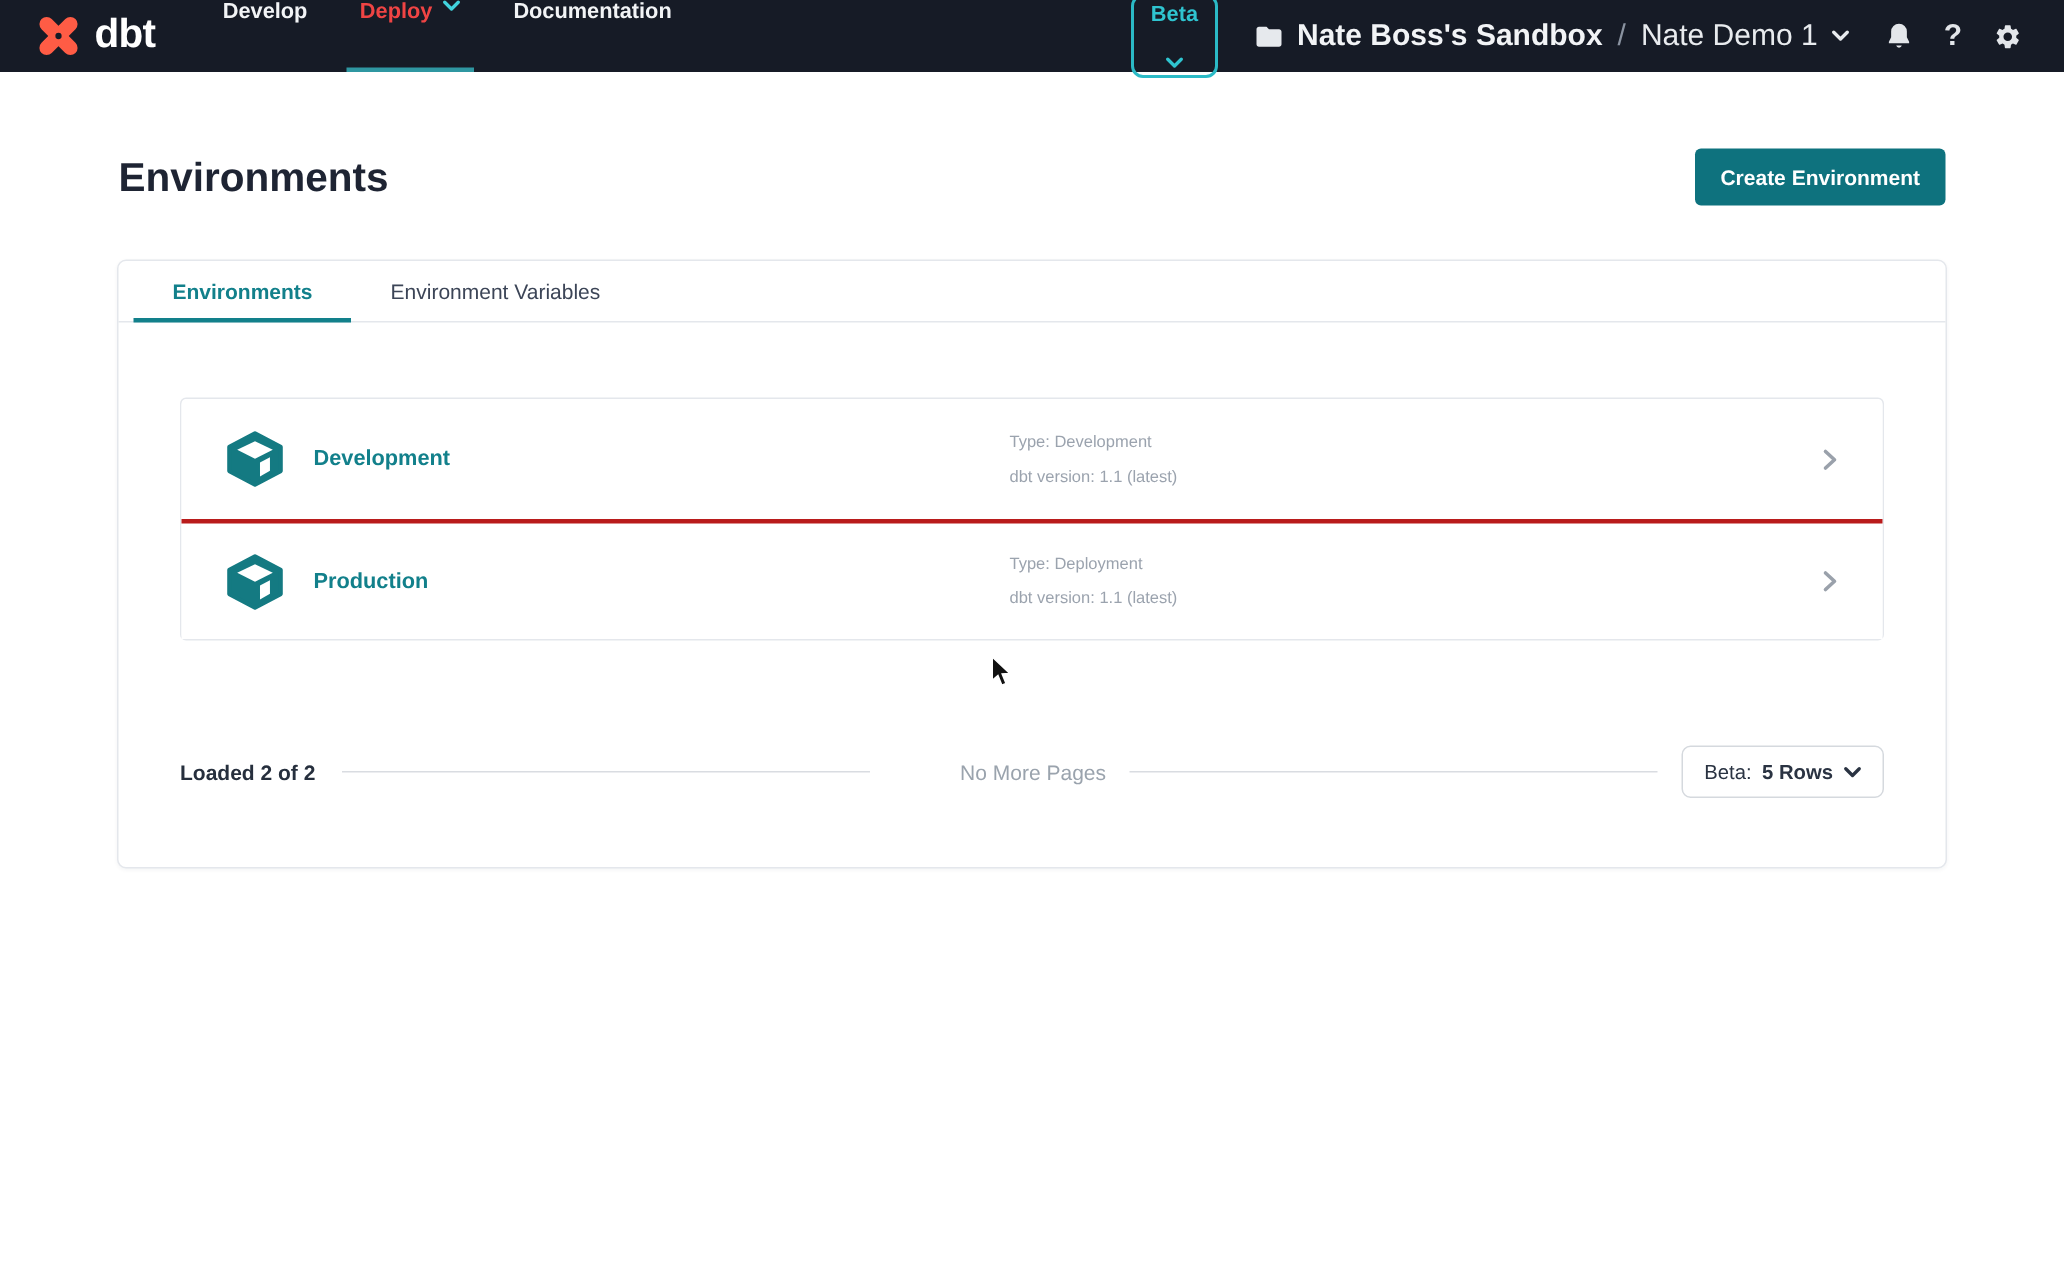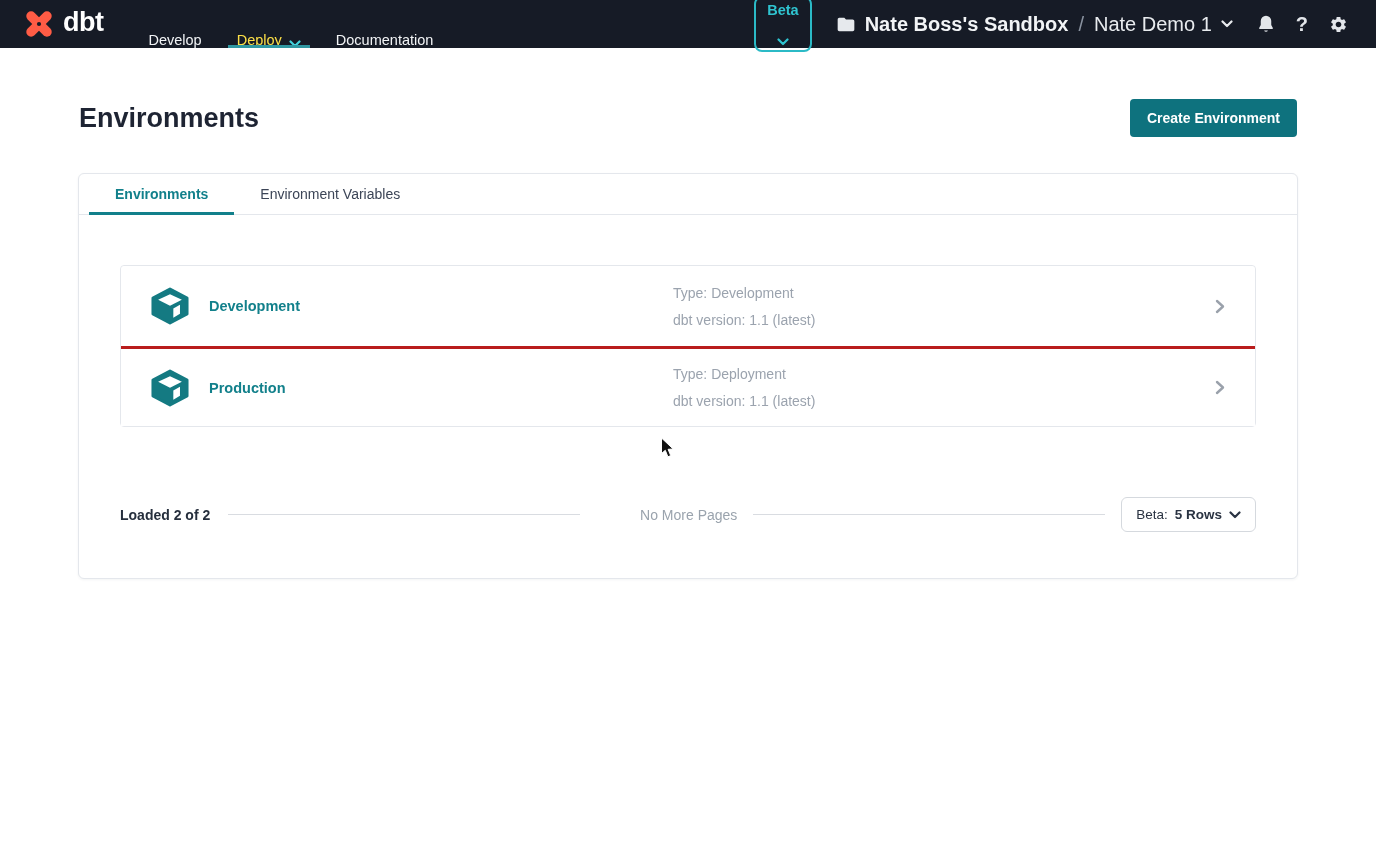--- a/index.html
+++ b/index.html
@@ -8,24 +8,24 @@
 
   
   .navbar {
     height: 48px; background: #161b26; display: flex; align-items: stretch;
     padding: 0 28px 0 22px; color: #fff;
   }
   .brand { display: flex; align-items: center; gap: 7px; margin-right: 36px; cursor: pointer; }
   .brand-text { font-size: 27px; font-weight: 700; color: #fff; letter-spacing: -0.5px; padding-bottom: 4px; }
   .nav-items { display: flex; align-items: stretch; }
   .nav-item {
-    display: flex; align-items: flex-end; gap: 7px; padding: 0 9px; margin-right: 17px;
-    font-size: 14.5px; font-weight: 400; color: #f2f4f6; position: relative; cursor: pointer;
-  }
-  .nav-item.active { color: #fde047; }
+    display: flex; align-items: flex-start; gap: 7px; padding: 0 9px; margin-right: 17px;
+    font-size: 14.5px; font-weight: 700; color: #f2f4f6; position: relative; cursor: pointer;
+  }
+  .nav-item.active { color: #ef4444; }
   .nav-item.active .underline {
     position: absolute; left: 0; right: 0; bottom: 0; height: 3px; background: #2f97a1;
   }
   .nav-spacer { flex: 1; }
   .beta-btn {
     align-self: center; display: flex; align-items: center; gap: 20px;
     border: 2px solid #2bbac6; color: #2fc4d0; background: transparent;
     border-radius: 8px; padding: 4px 11px; font-size: 14.5px; font-weight: 700;
     font-family: inherit; cursor: pointer; flex-direction: column;
   }
@@ -67,21 +67,21 @@
     display: flex; align-items: center; height: 80px; padding: 0 30px;
     position: relative; cursor: pointer; background: #fff;
   }
   .env-row:first-child { border-radius: 4px 4px 0 0; }
   .env-row + .env-row { border-top: 3px solid #b91c1c; }
   .env-name { margin-left: 20px; color: #12808b; font-weight: 700; font-size: 14.5px; }
   .env-meta {
     position: absolute; left: 552px; top: 0; bottom: 0;
     display: flex; flex-direction: column; justify-content: center; gap: 11px;
   }
-  .env-meta-line { font-size: 14px; color: #9ba3ae; }
+  .env-meta-line { font-size: 11px; color: #9ba3ae; }
   .row-chevron { margin-left: auto; display: flex; align-items: center; }
 
   
   .list-footer { display: flex; align-items: center; margin-top: 70px; }
   .loaded-label { font-size: 14px; font-weight: 600; color: #262f3d; white-space: nowrap; }
   .hline { flex: 1; height: 1px; background: #d9dce1; }
   .hline.first { margin: 0 16px 0 18px; }
   .hline.second { margin: 0 16px; }
   .no-more { font-size: 14px; color: #9aa3ad; white-space: nowrap; margin-left: 44px; }
   .show-btn {

